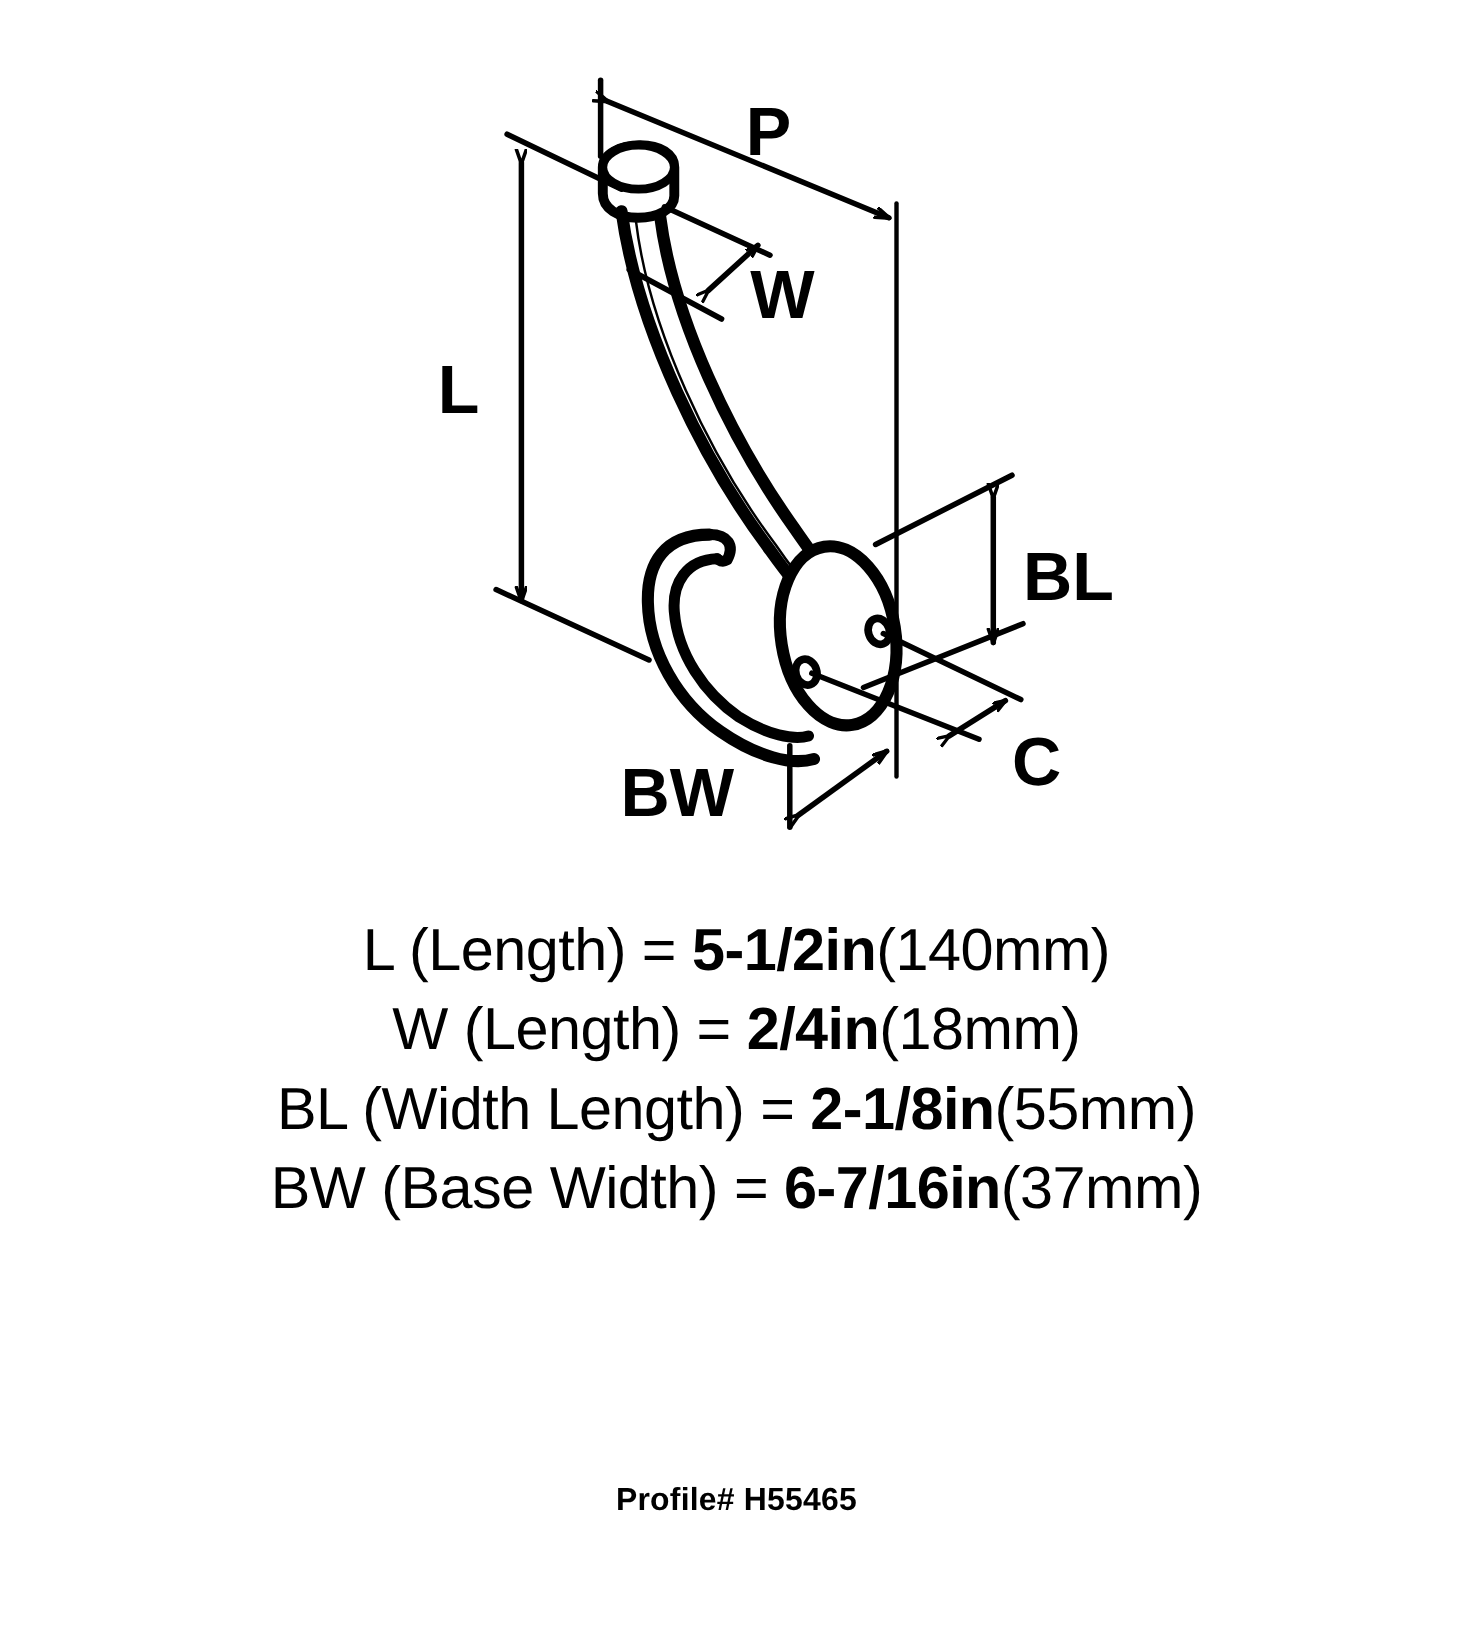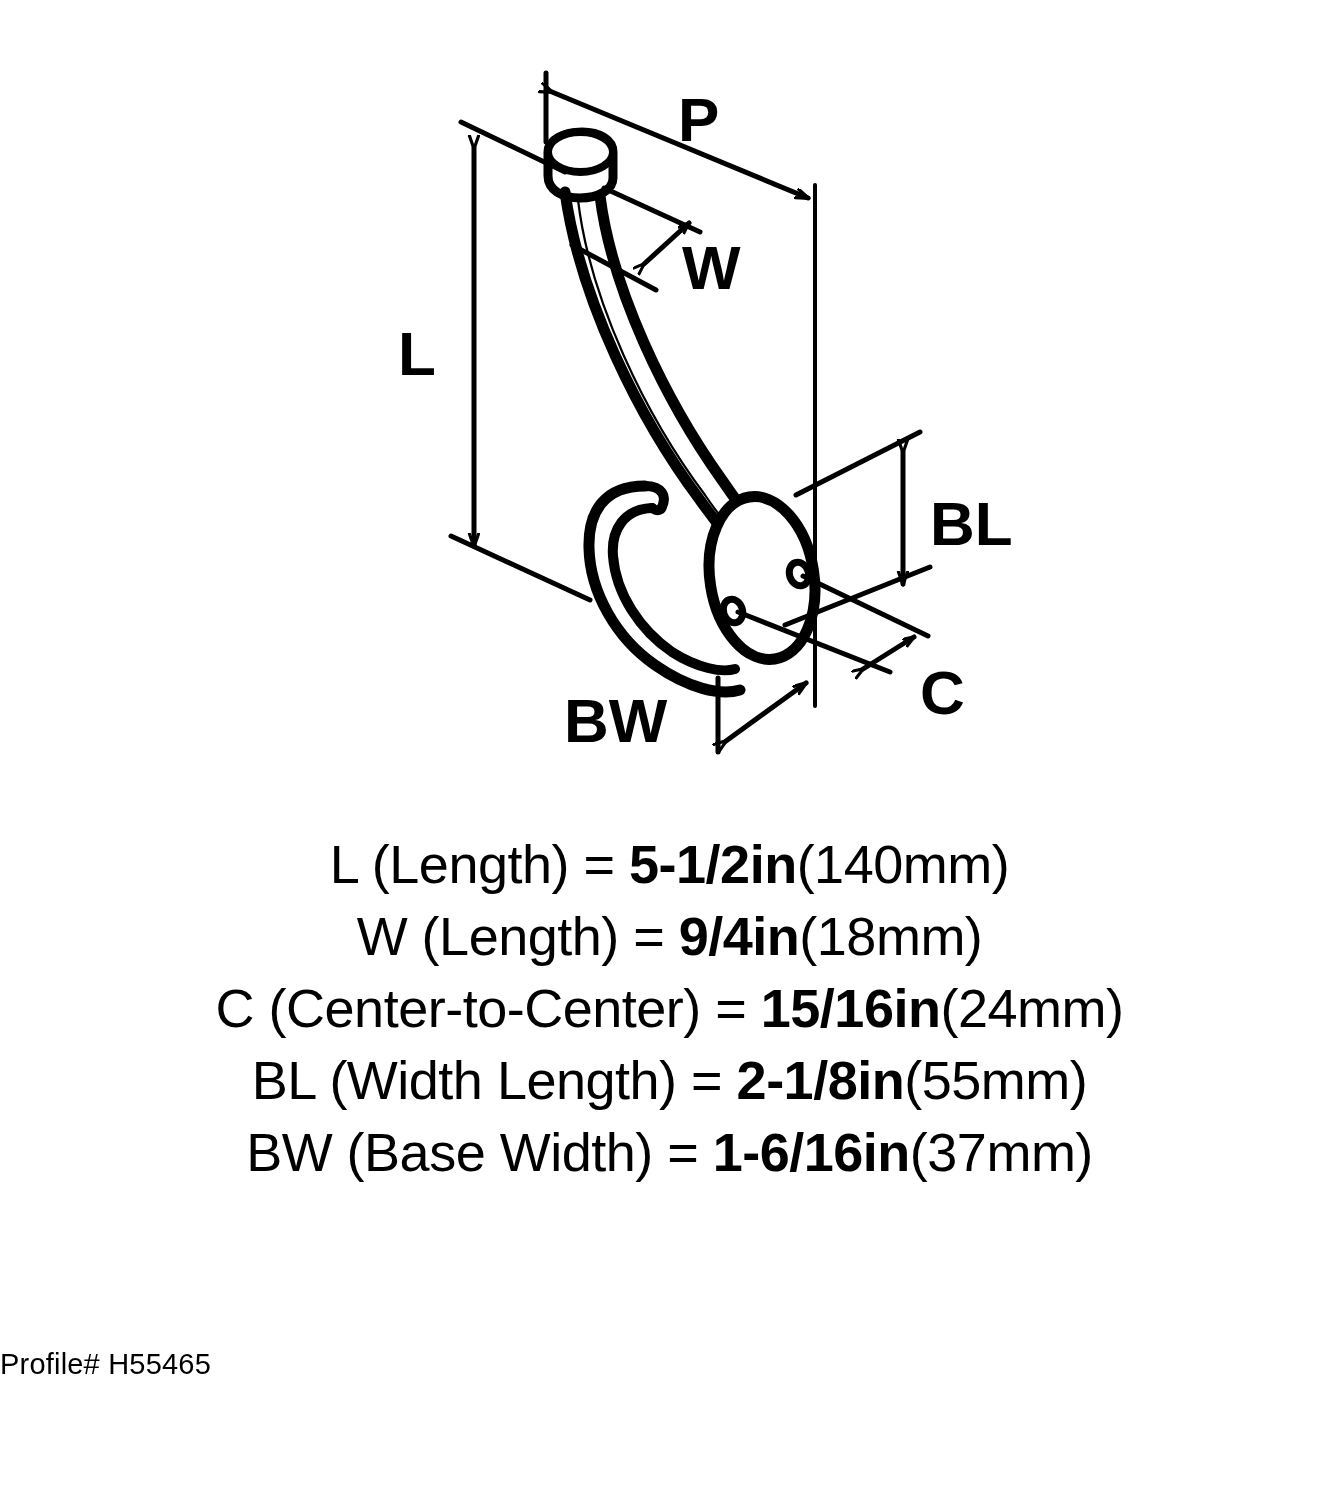--- a/index.html
+++ b/index.html
@@ -61,23 +61,23 @@
     font-weight: 700;
   }
   .spec-metric {
     font-weight: 400;
   }
   #profile-number {
     position: absolute;
     left: 0;
     top: 1348px;
     width: 1339px;
-    text-align: left;
+    text-align: center;
     font-size: 29px;
-    font-weight: 400;
+    font-weight: 700;
     letter-spacing: 0.2px;
   }
 </style>
 </head>
 <body>
 
 <div id="page">
 
   <div id="diagram-area">
     <svg id="diagram-svg" viewBox="0 0 1339 810" xmlns="http://www.w3.org/2000/svg">
@@ -175,28 +175,25 @@
       </g>
       <text class="dim-label" x="564" y="742" font-size="62">BW</text>
     </svg>
   </div>
 
   <div id="spec-list">
     <div class="spec-line">
       <span class="spec-label">L (Length) </span><span class="spec-label">= </span><span class="spec-imperial">5-1/2in</span><span class="spec-metric">(140mm)</span>
     </div>
     <div class="spec-line">
-      <span class="spec-label">W (Length) </span><span class="spec-label">= </span><span class="spec-imperial">9/4in</span><span class="spec-metric">(18mm)</span>
-    </div>
-    <div class="spec-line">
-      <span class="spec-label">C (Center-to-Center) </span><span class="spec-label">= </span><span class="spec-imperial">15/16in</span><span class="spec-metric">(24mm)</span>
+      <span class="spec-label">W (Length) </span><span class="spec-label">= </span><span class="spec-imperial">2/4in</span><span class="spec-metric">(18mm)</span>
     </div>
     <div class="spec-line">
       <span class="spec-label">BL (Width Length) </span><span class="spec-label">= </span><span class="spec-imperial">2-1/8in</span><span class="spec-metric">(55mm)</span>
     </div>
     <div class="spec-line">
-      <span class="spec-label">BW (Base Width) </span><span class="spec-label">= </span><span class="spec-imperial">1-6/16in</span><span class="spec-metric">(37mm)</span>
+      <span class="spec-label">BW (Base Width) </span><span class="spec-label">= </span><span class="spec-imperial">6-7/16in</span><span class="spec-metric">(37mm)</span>
     </div>
   </div>
 
   <div id="profile-number">Profile# H55465</div>
 
 </div>
 
 </body></html>

